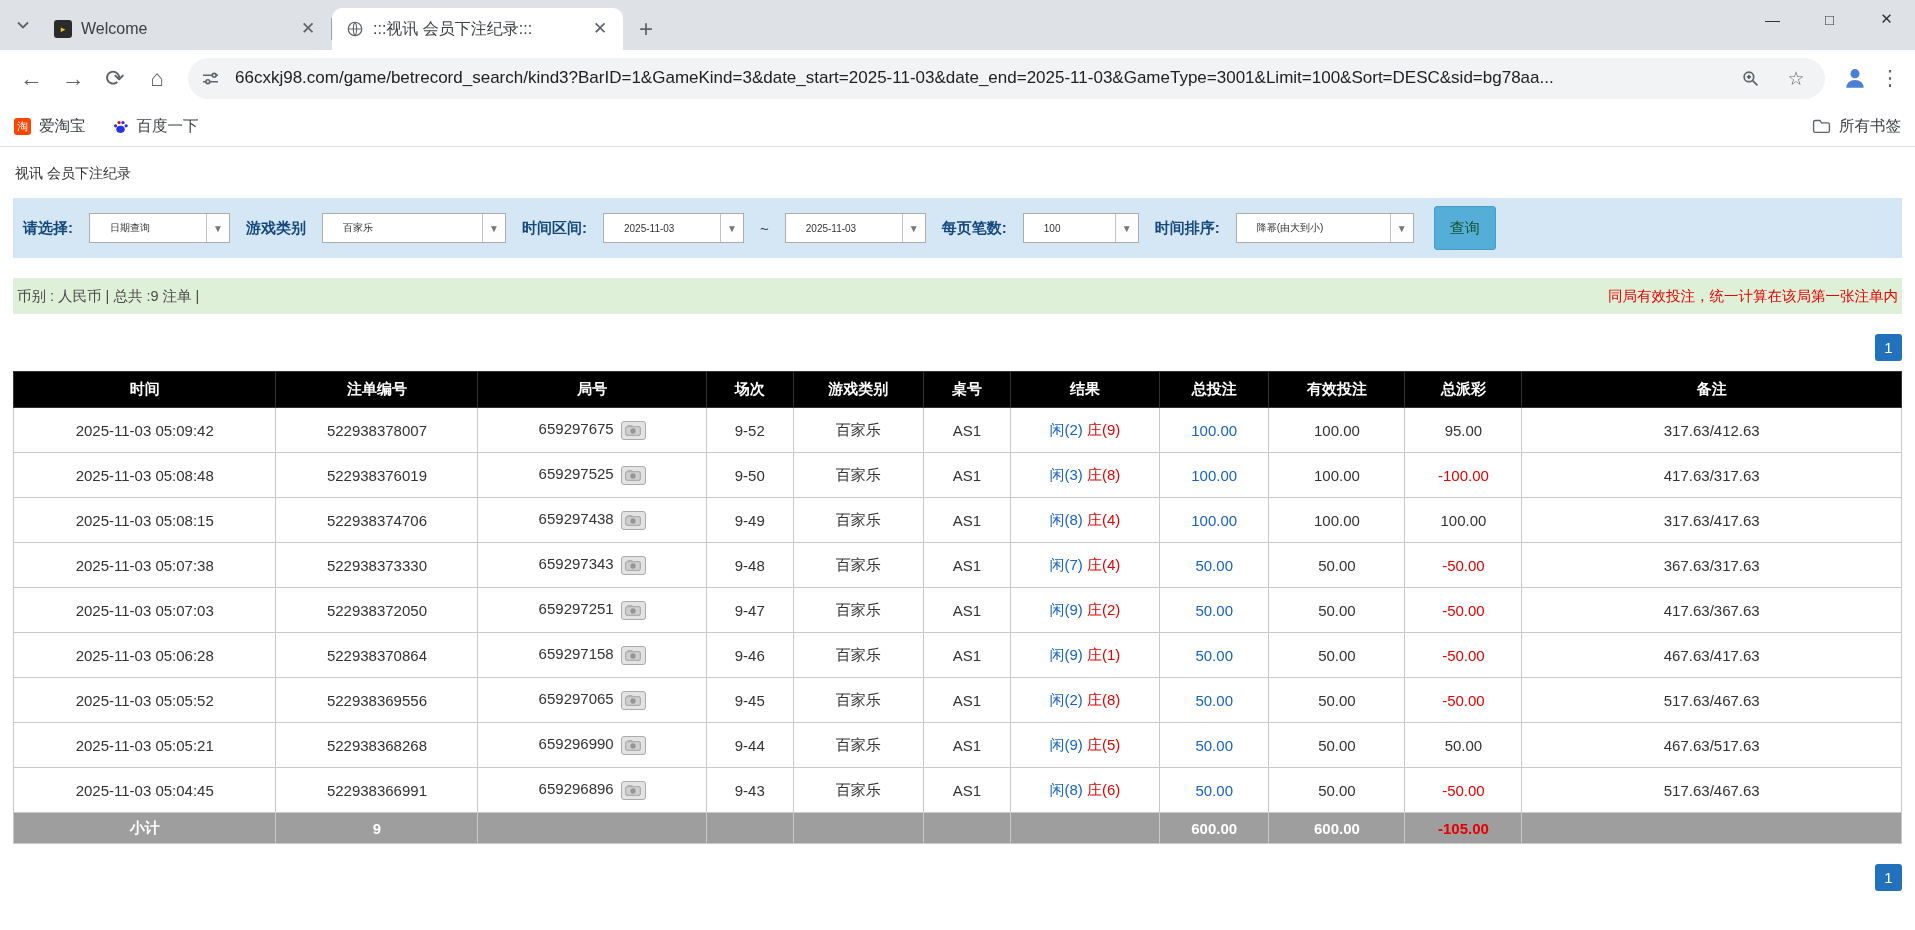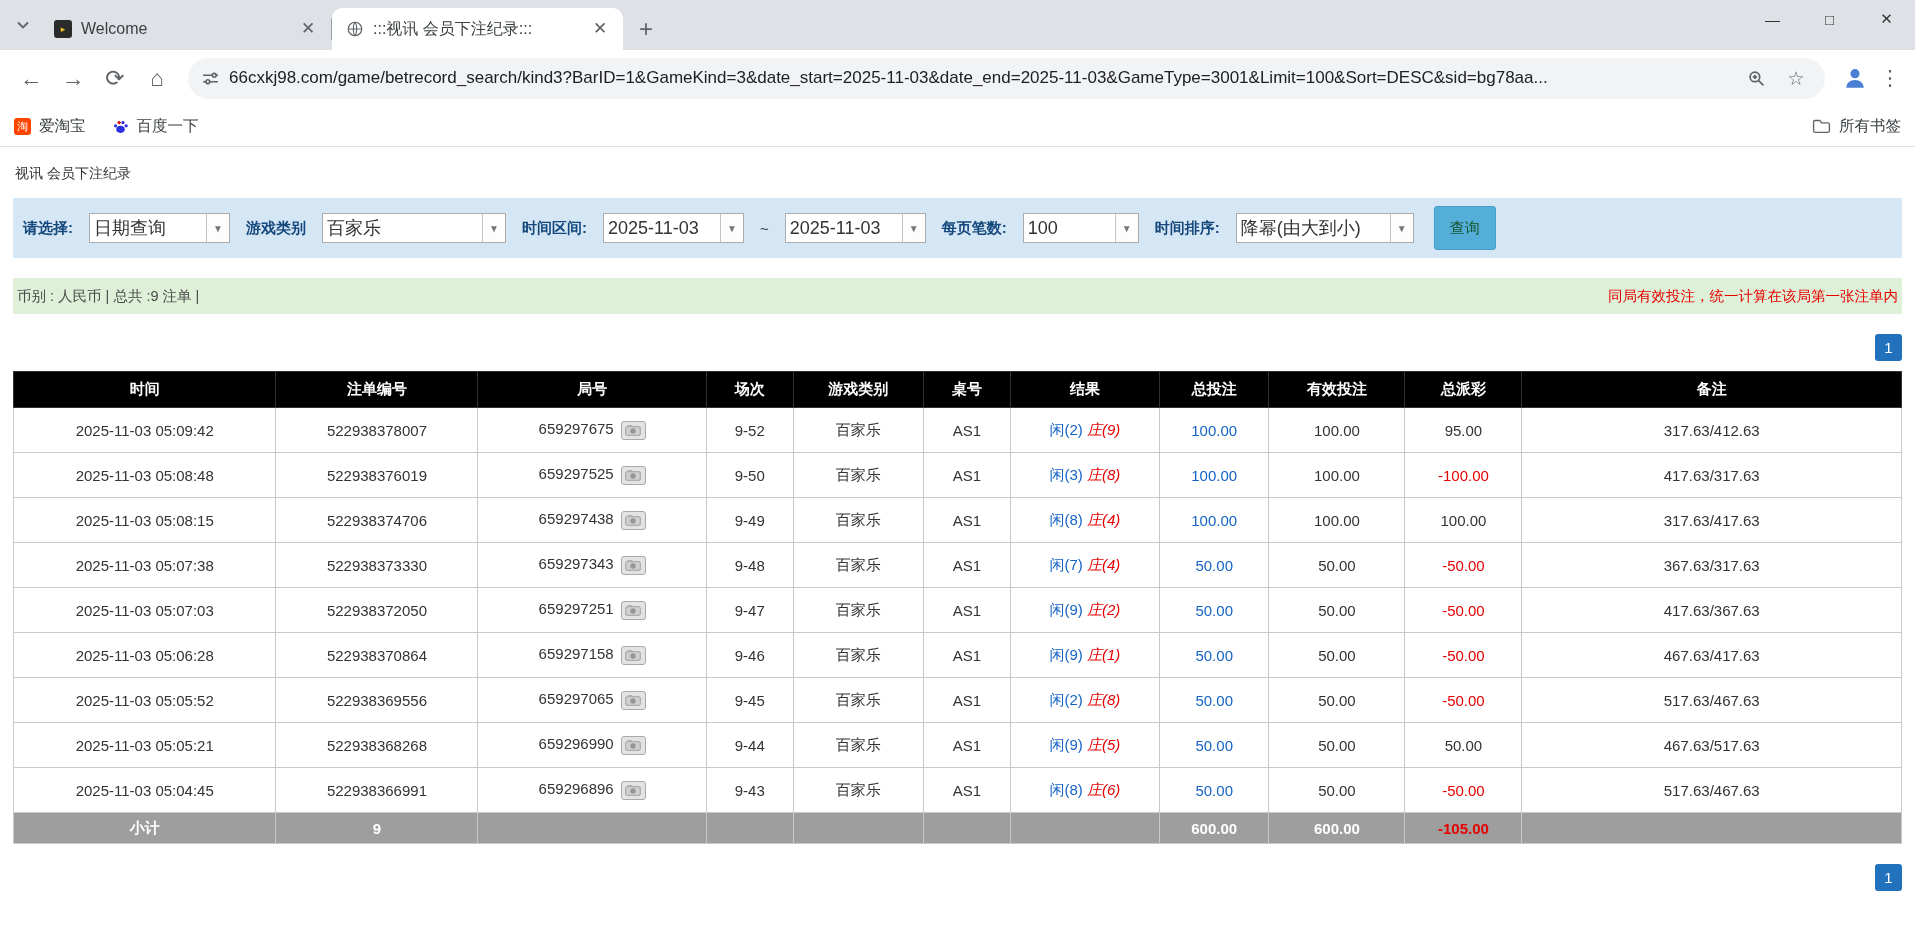--- a/index.html
+++ b/index.html
@@ -20,39 +20,39 @@
     display:flex; align-items:center; justify-content:center; color:#f3c623; font-size:9px; }
   .new-tab { width:34px; height:34px; margin:0 0 4px 6px; border:none; background:transparent; font-size:24px; color:#5f6368; border-radius:50%; }
   .win-controls { margin-left:auto; display:flex; align-self:flex-start; }
   .win-btn { width:57px; height:38px; display:flex; align-items:center; justify-content:center;
     font-size:15px; color:#333; background:transparent; border:none; }
 
   .navbar { height:56px; background:#fff; display:flex; align-items:center; padding:0 10px; }
   .nav-btn { width:42px; height:42px; border:none; background:transparent; color:#5f6368; font-size:23px;
     display:flex; align-items:center; justify-content:center; border-radius:50%; }
   .omnibox { flex:1; height:41px; background:#f1f3f4; border-radius:21px; margin:0 10px; display:flex;
-    align-items:center; padding:0 14px; gap:10px; }
+    align-items:center; padding:0 14px; gap:16px; }
   .omnibox .url-text { flex:1; font-size:17px; color:#202124; white-space:nowrap; overflow:hidden; }
   .icon-btn { width:30px; height:30px; display:flex; align-items:center; justify-content:center; border:none; background:transparent; color:#5f6368; font-size:19px; border-radius:50%; }
   .avatar-btn { width:40px; height:40px; border-radius:50%; border:none; background:transparent; display:flex; align-items:center; justify-content:center; }
 
   .bookmarks { height:41px; background:#fff; border-bottom:1px solid #dcdfe3; display:flex; align-items:center; padding:0 14px; gap:26px; font-size:15.5px; color:#3c4043; }
   .bm-item { display:flex; align-items:center; gap:8px; cursor:pointer; }
   .bm-fav-red { width:17px; height:17px; background:#ff4400; border-radius:3px; color:#fff; font-size:11px;
     display:flex; align-items:center; justify-content:center; }
   .bm-right { margin-left:auto; display:flex; align-items:center; gap:8px; }
 
   
   .page { padding:0 13px; }
   .page-title { font-size:14px; color:#333; margin:18px 0 0 2px; font-weight:400; }
 
   .filterbar { margin-top:15px; background:#d5e7f5; padding:8px 10px; display:flex; align-items:center; gap:16px; font-size:15px; }
   .f-label { color:#14477c; font-weight:bold; white-space:nowrap; }
   .combo { display:inline-flex; align-items:center; background:#fff; border:1px solid #acacac; height:30px; }
-  .combo-text { flex:1; padding:0 4px; font-size:18px; color:#333; white-space:nowrap; overflow:hidden; }
+  .combo-text { flex:1; padding:0 20px; font-size:10px; color:#333; white-space:nowrap; overflow:hidden; }
   .combo-arrow { width:23px; align-self:stretch; border-left:1px solid #c3c3c3; display:flex; align-items:center; justify-content:center; color:#777; font-size:10px; background:#fdfdfd; }
   .w141{width:141px} .w184{width:184px} .w116{width:116px} .w178{width:178px}
   .tilde { color:#333; }
   .search-btn { height:44px; padding:0 15px; margin-left:4px; background:#54aed8; border:1px solid #459ec9; border-radius:3px;
     color:#14532d; font-size:15px; cursor:pointer; }
 
   .summarybar { margin-top:20px; height:36px; background:#dff0d8; display:flex; align-items:center; justify-content:space-between; padding:0 4px; font-size:14.5px; }
   .summary-left { color:#4a4a4a; }
   .summary-right { color:#e60000; }
 
@@ -61,21 +61,21 @@
   .pager.bottom { margin-top:20px; }
   .page-btn { min-width:27px; height:27px; background:#2271bd; color:#fff; border:none; border-radius:3px; font-size:15px;
     display:flex; align-items:center; justify-content:center; cursor:pointer; }
 
   table.bets { width:100%; border-collapse:collapse; table-layout:fixed; font-size:15px; }
   table.bets th { background:#000; color:#fff; height:36px; font-weight:bold; border:1px solid #333; }
   table.bets td { border:1px solid #c9c9c9; height:45px; text-align:center; color:#333; background:#fff; }
   table.bets tfoot td { background:#9e9e9e; color:#fff; height:31px; font-weight:bold; }
   .betlink { color:#1663c7; cursor:pointer; }
   .player { color:#1663c7; }
-  .banker { color:#e60000;font-style:italic; }
+  .banker { color:#e60000; }
   td.payout.neg, .foot-red { color:#e60000 !important; }
   .cam-btn { display:inline-flex; align-items:center; justify-content:center; width:25px; height:19px; margin-left:7px;
     background:#e3e3e3; border:1px solid #aaa; border-radius:3px; vertical-align:middle; cursor:pointer; }
 </style>
 </head>
 <body>
 
 <div>
   <div class="tabstrip">
     <button class="tab-search">

